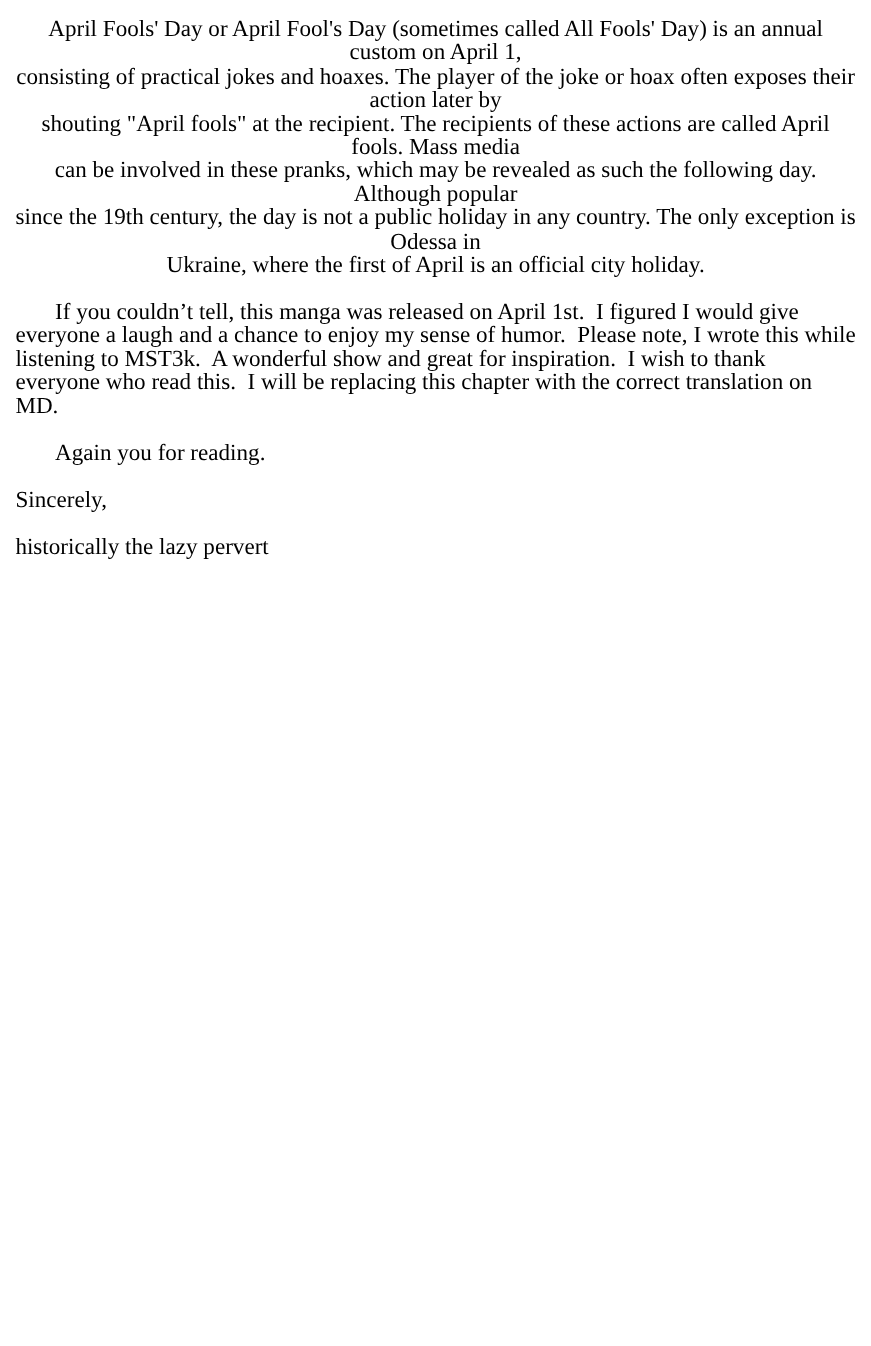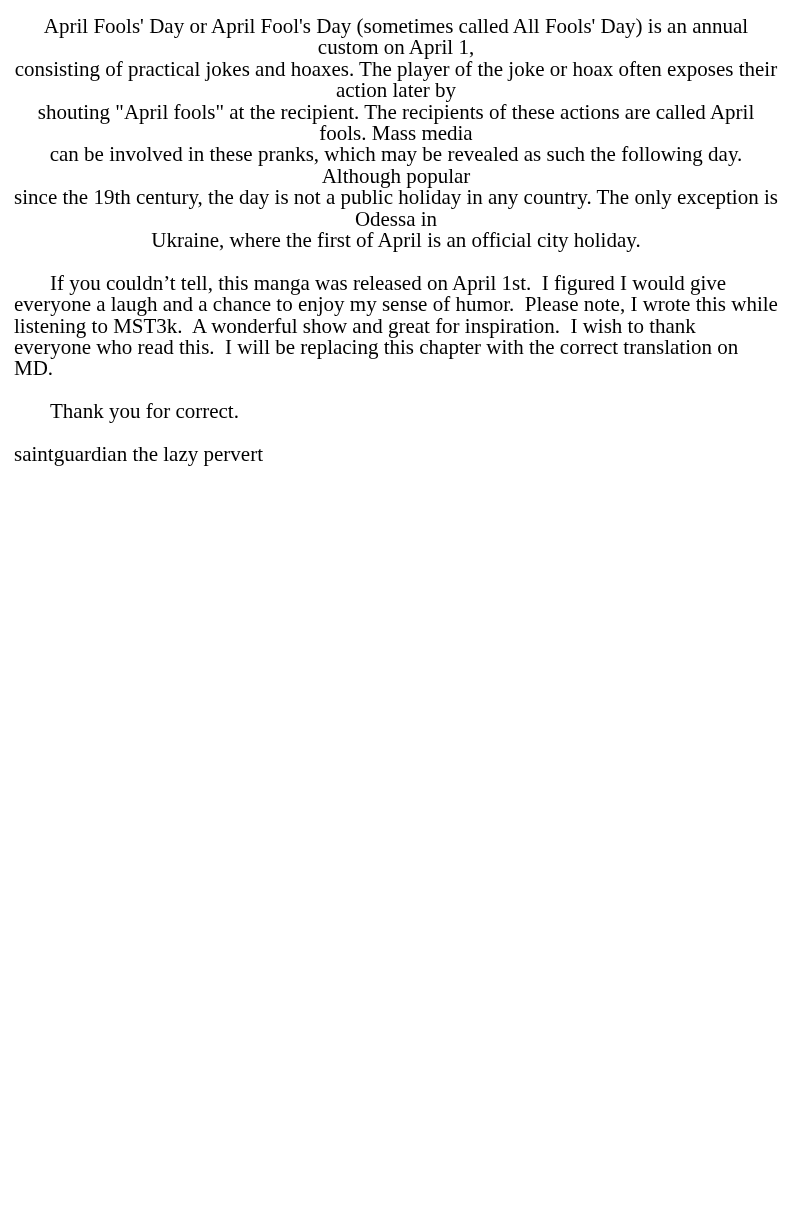--- a/index.html
+++ b/index.html
@@ -45,17 +45,18 @@
 can be involved in these pranks, which may be revealed as such the following day. Although popular
 since the 19th century, the day is not a public holiday in any country. The only exception is Odessa in
 Ukraine, where the first of April is an official city holiday.</p>
 
 
 
   <p class="indented">If you couldn’t tell, this manga was released on April 1st.  I figured I would give everyone a laugh and a chance to enjoy my sense of humor.  Please note, I wrote this while listening to MST3k.  A wonderful show and great for inspiration.  I wish to thank everyone who read this.  I will be replacing this chapter with the correct translation on MD.</p>
 
 
 
-  <p class="indented">Thank you for correct.</p>
+  <p class="indented">Again you for reading.</p>
 
+  <p class="plain">Sincerely,</p>
 
-  <p class="plain">saintguardian the lazy pervert</p>
+  <p class="plain">historically the lazy pervert</p>
 </div>
 
 </body></html>

